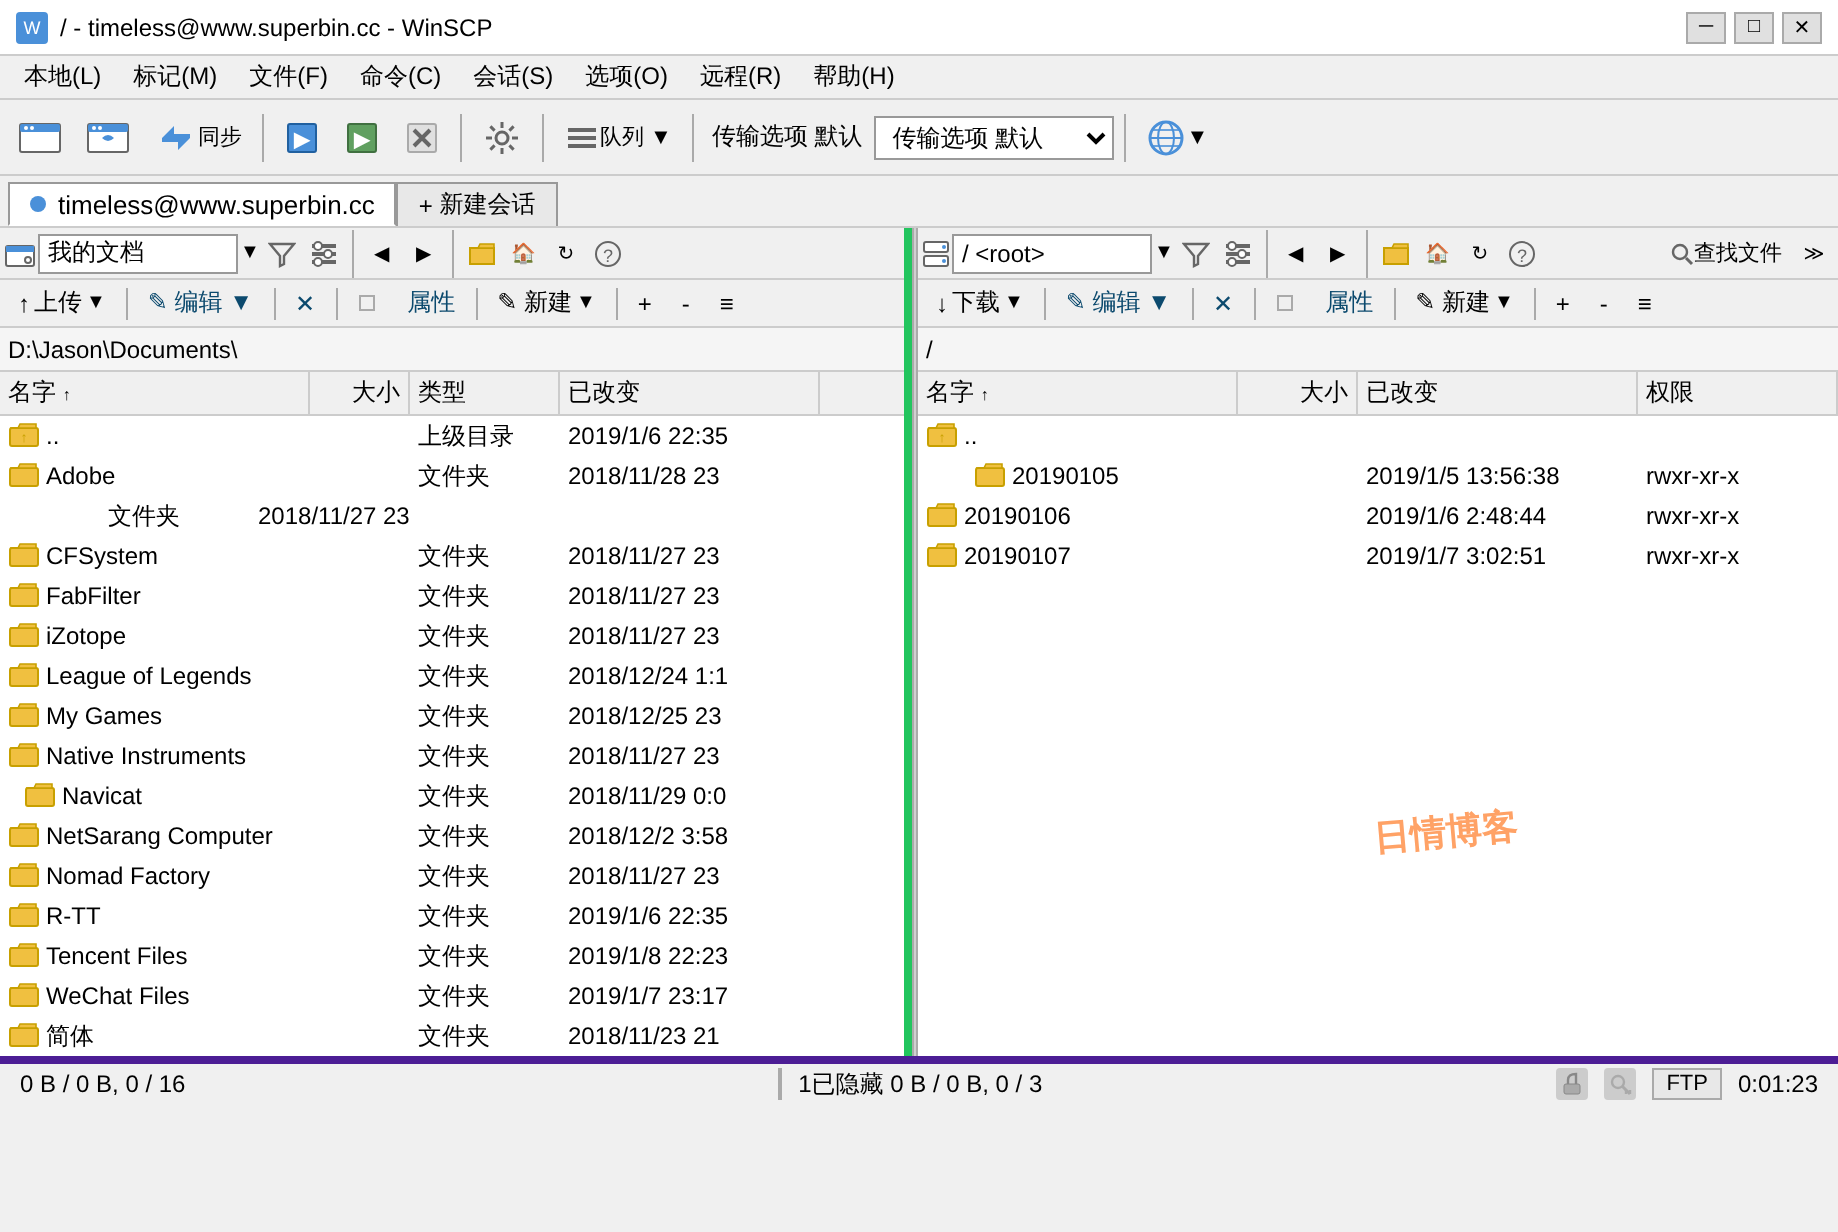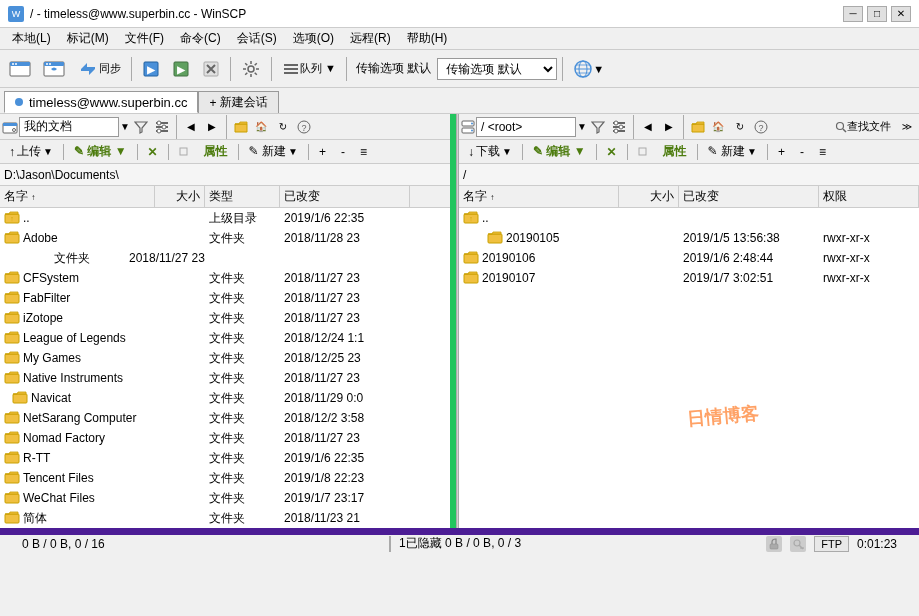--- a/index.html
+++ b/index.html
@@ -25,32 +25,32 @@
 
     
     .session-bar { background: #f0f0f0; height: 26px; display: flex; align-items: flex-end; padding: 0 4px; border-bottom: 1px solid #ccc; }
     .session-tab { height: 22px; padding: 2px 10px; background: #fff; border: 1px solid #999; border-bottom: none; cursor: pointer; font-size: 13px; display: flex; align-items: center; gap: 6px; }
     .session-tab.active { background: #fff; border-bottom: 1px solid #fff; z-index: 1; }
     .session-tab-dot { width: 8px; height: 8px; background: #4a90d9; border-radius: 50%; }
     .new-session-tab { height: 22px; padding: 2px 10px; background: #e8e8e8; border: 1px solid #999; border-bottom: none; cursor: pointer; font-size: 12px; display: flex; align-items: center; }
 
     
     .dual-pane { display: flex; flex: 1; overflow: hidden; }
-    .pane { flex: 1; display: flex; flex-direction: column; border-right: 6px solid #22c55e; }
+    .pane { flex: 1; display: flex; flex-direction: column; border-right: 4px solid #22c55e; }
     .pane:last-child { border-right: none; }
 
     
     .pane-toolbar { background: #f0f0f0; height: 26px; display: flex; align-items: center; padding: 0 2px; border-bottom: 1px solid #ccc; gap: 1px; }
     .pane-path { height: 20px; border: 1px solid #999; background: #fff; padding: 0 4px; font-size: 12px; min-width: 100px; flex: 0 0 auto; }
     .pane-tb-btn { height: 20px; min-width: 20px; background: #f0f0f0; border: 1px solid transparent; cursor: pointer; display: flex; align-items: center; justify-content: center; font-size: 10px; }
 
     
     .pane-action-bar { background: #f0f0f0; height: 24px; display: flex; align-items: center; padding: 0 2px; border-bottom: 1px solid #ccc; gap: 1px; }
     .action-btn { height: 20px; padding: 0 6px; background: #f0f0f0; border: 1px solid transparent; cursor: pointer; font-size: 12px; display: flex; align-items: center; gap: 2px; }
-    .action-btn.disabled { color: #4d7c0f; cursor: default; font-weight: bold; }
+    .action-btn.disabled { color: #0c4a6e; cursor: default; }
     .action-sep { width: 1px; height: 16px; background: #aaa; margin: 0 2px; }
     .action-dropdown { font-size: 10px; }
 
     
     .file-list { flex: 1; overflow-y: auto; overflow-x: hidden; background: #fff; }
     .file-header { display: flex; background: #f0f0f0; border-bottom: 1px solid #ccc; position: sticky; top: 0; z-index: 1; }
     .col-hdr { padding: 2px 4px; border-right: 1px solid #ccc; font-size: 12px; cursor: pointer; user-select: none; white-space: nowrap; overflow: hidden; }
     .col-sort-arrow { font-size: 8px; }
 
     
@@ -70,21 +70,21 @@
 
     
     .file-list::-webkit-scrollbar { width: 8px; }
     .file-list::-webkit-scrollbar-track { background: #f0f0f0; }
     .file-list::-webkit-scrollbar-thumb { background: #c0c0c0; border: 1px solid #aaa; }
 
     
     .path-bar { background: #f5f5f5; height: 22px; display: flex; align-items: center; padding: 0 4px; border-bottom: 1px solid #ccc; font-size: 12px; }
 
     
-    .status-bar { background: #f0f0f0; height: 24px; display: flex; align-items: center; padding: 0 22px; border-top: 7px solid #4c1d95; font-size: 12px; }
+    .status-bar { background: #f0f0f0; height: 24px; display: flex; align-items: center; padding: 0 10px; border-top: 4px solid #4c1d95; font-size: 12px; }
     .status-left { flex: 1; }
     .status-mid { flex: 1; text-align: center; }
     .status-right { display: flex; align-items: center; gap: 8px; }
     .status-icon { width: 16px; height: 16px; background: #ccc; border-radius: 2px; display: flex; align-items: center; justify-content: center; font-size: 8px; }
     .status-protocol { background: #e8e8e8; border: 1px solid #aaa; padding: 1px 6px; font-size: 11px; }
     .status-time { font-size: 12px; }
 
     
     .watermark { position: absolute; font-size: 18px; font-weight: bold; color: rgba(255,100,0,0.6); pointer-events: none; z-index: 10; transform: rotate(-5deg); }
 

